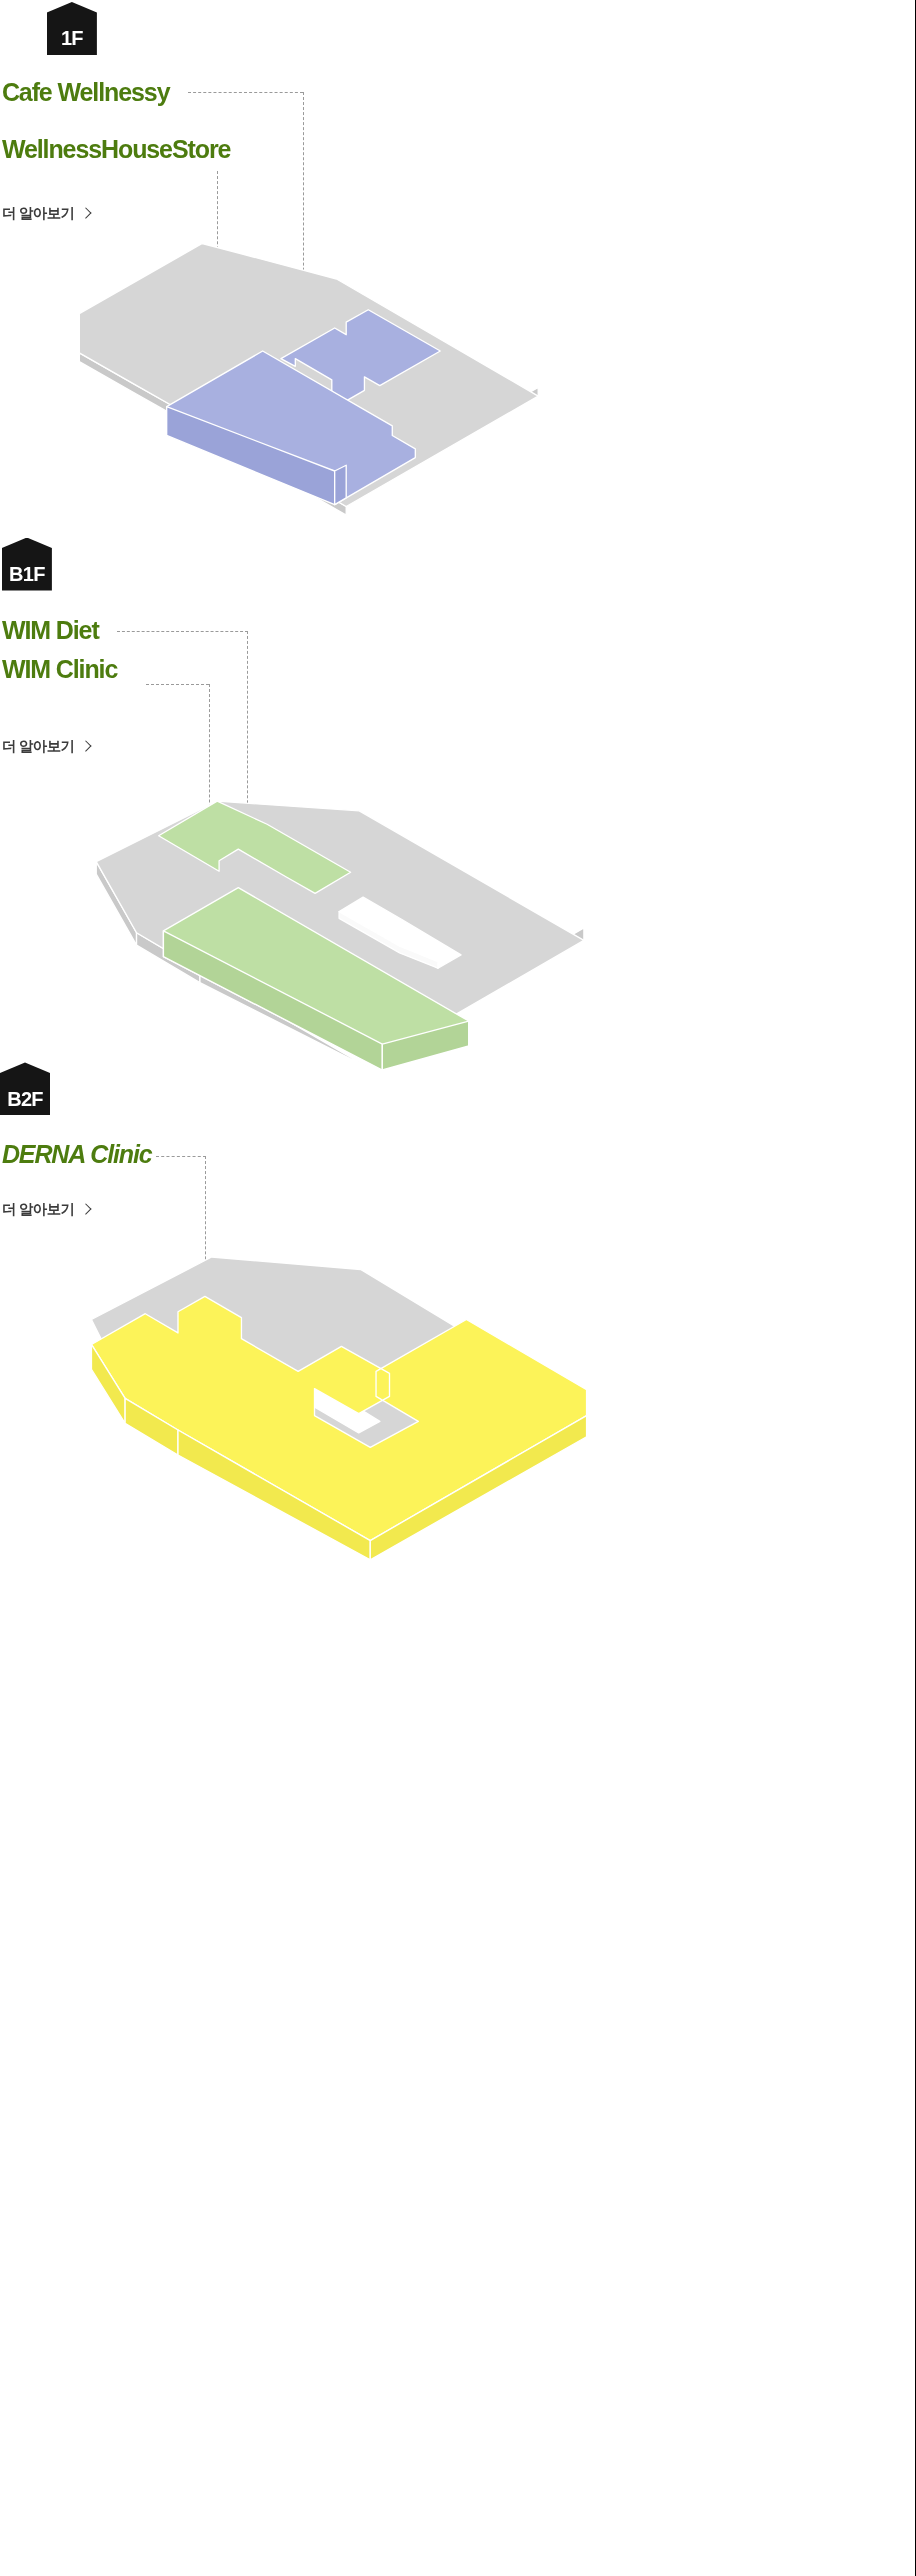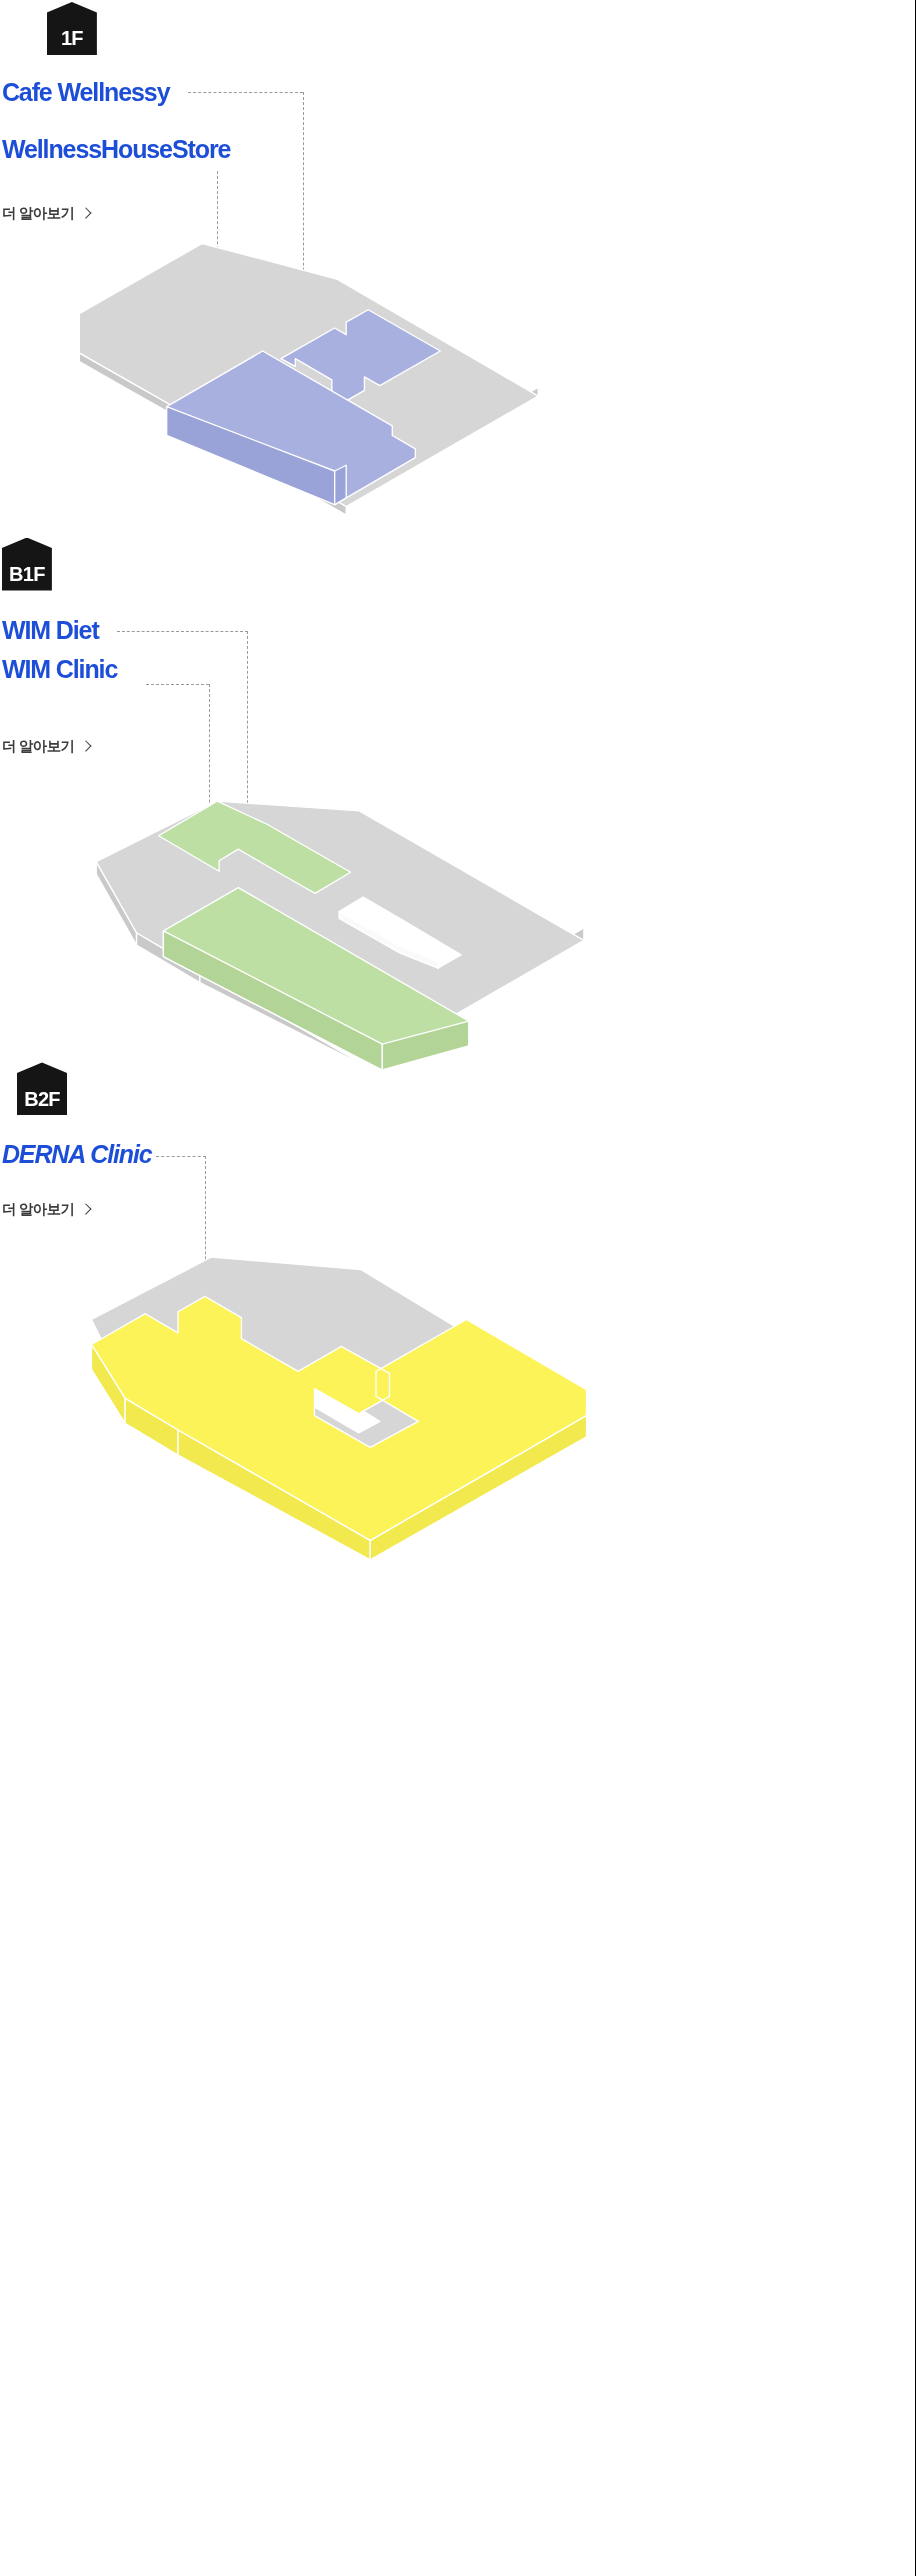--- a/index.html
+++ b/index.html
@@ -45,21 +45,21 @@
     line-height:1;
     font-family:"Liberation Sans","DejaVu Sans",sans-serif;
   }
 
   
   .tenant-name{
     position:absolute;
     left:1.9px;
     font-size:25px;
     font-weight:700;
-    color:#1d4ed8;
+    color:#4d7c0f;
     letter-spacing:-1.1px;
     line-height:1;
     white-space:nowrap;
     font-family:"Liberation Sans","DejaVu Sans",sans-serif;
   }
 
   
   .more-link{
     position:absolute;
     left:1.9px;
@@ -190,21 +190,21 @@
 
         <polygon points="122,155 200,110 440,249 440,275 350,300 122,182" fill="#bedfa4"></polygon>
         <polygon points="122,155 122,182 350,300 350,273" fill="#b2d497"></polygon>
         <polygon points="350,273 350,300 440,275 440,249" fill="#b2d497"></polygon>
       </g>
     </svg>
   </section>
 
   <section class="floor-section" style="top:1048px;height:567px;">
 
-    <div class="floor-badge" style="left:17px;top:14.4px;">
+    <div class="floor-badge" style="left:0;top:14.4px;">
       <span class="floor-badge-label">B2F</span>
     </div>
 
     <div class="tenant-name" style="top:94px;font-style:italic;">DERNA Clinic</div>
 
     <div class="leader-h" style="left:156px;top:108px;width:50px;"></div>
     <div class="leader-v" style="left:205px;top:108px;height:279px;"></div>
 
     <a class="more-link" style="top:154px;">
       <span class="more-link-label">더 알아보기</span>

